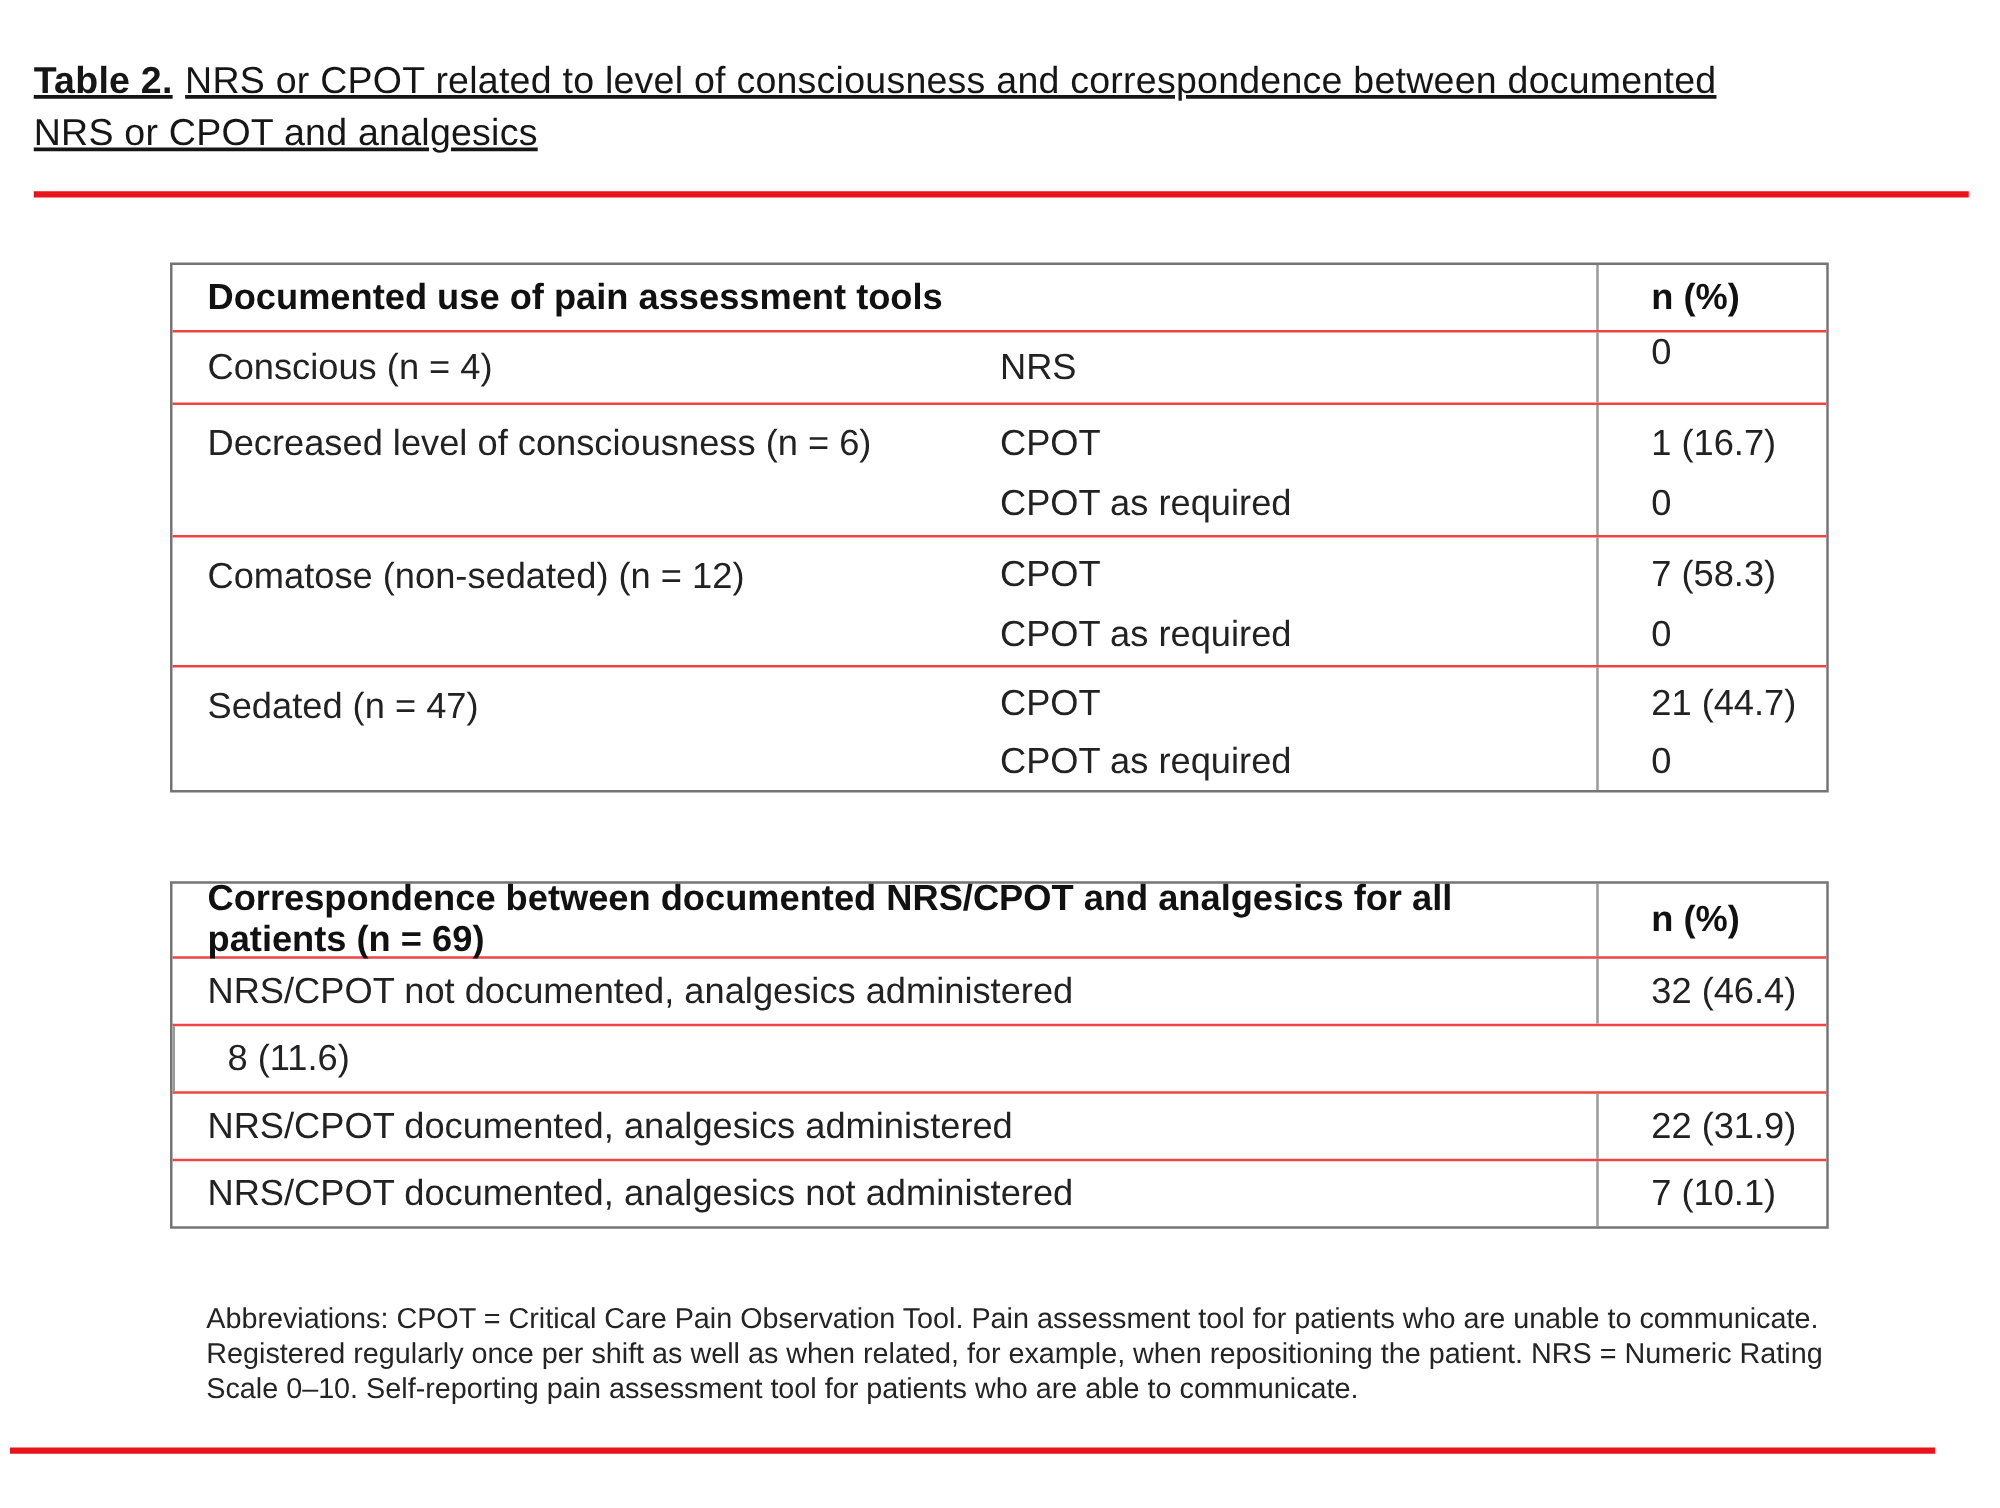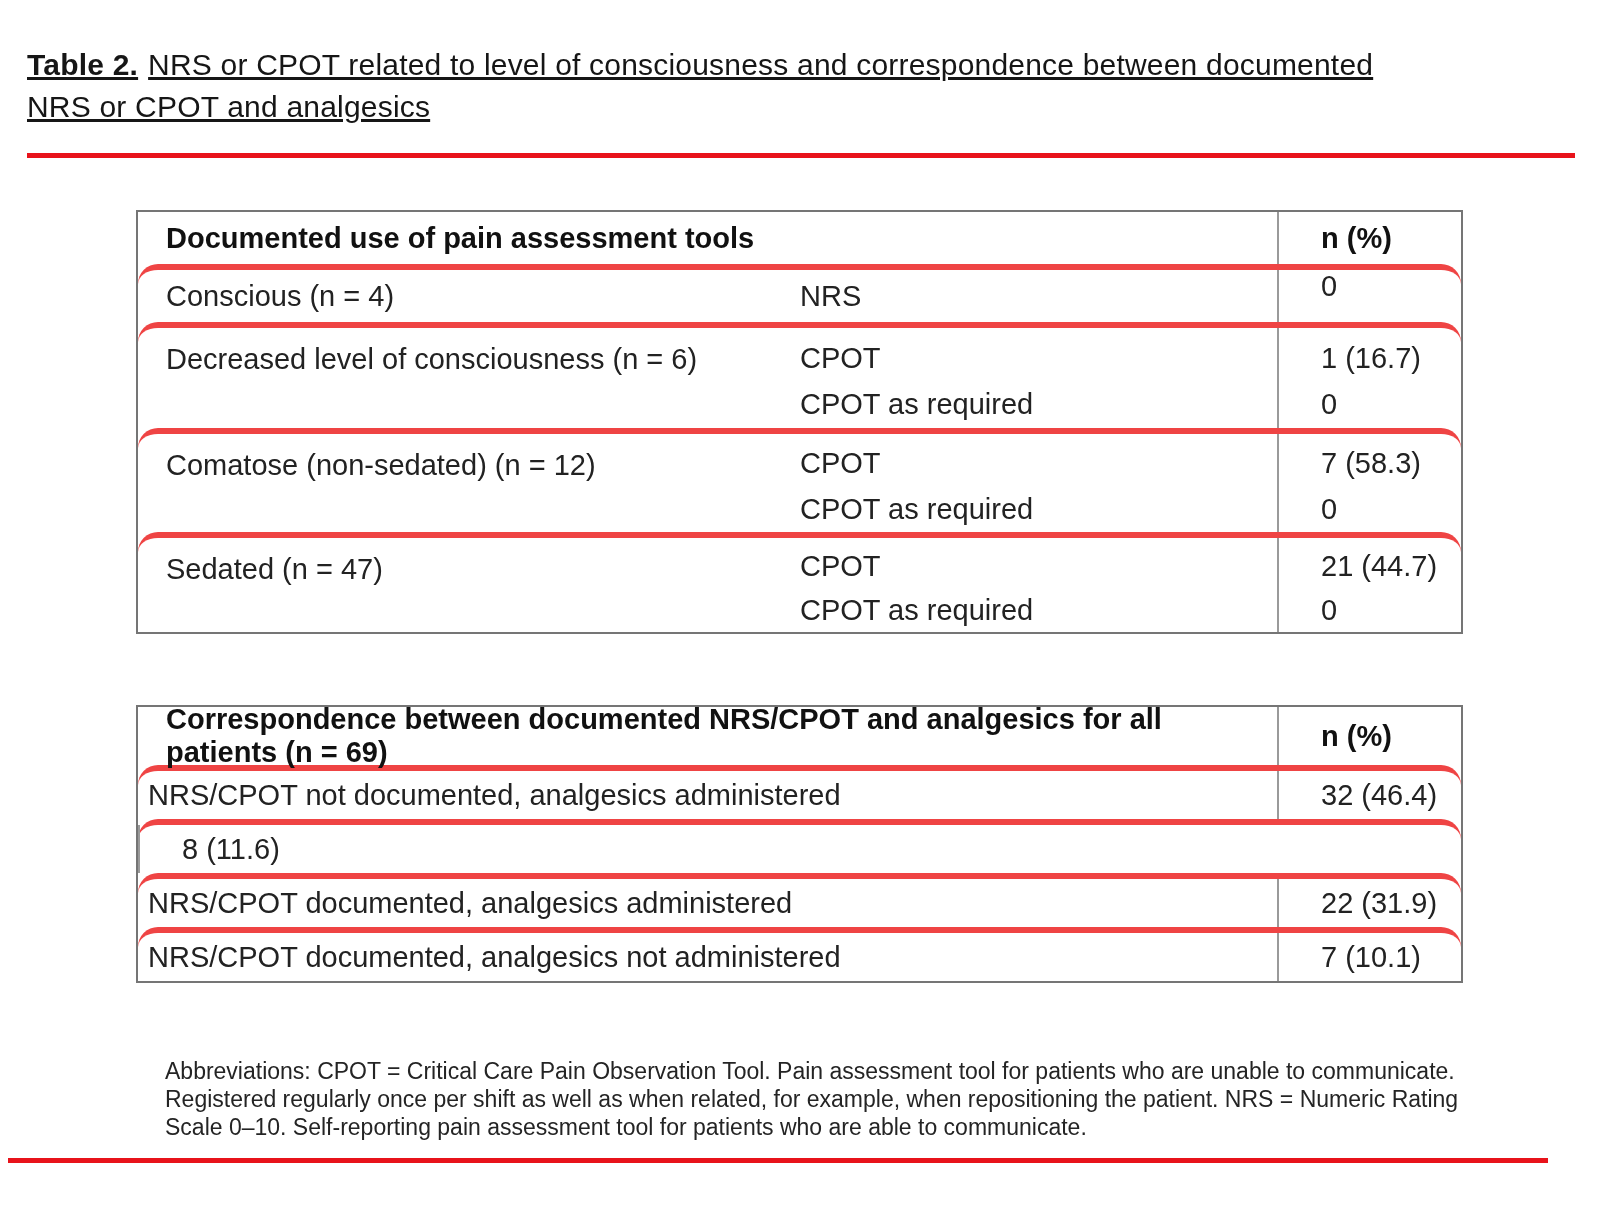--- a/index.html
+++ b/index.html
@@ -42,21 +42,21 @@
     width: 1327px;
     box-sizing: border-box;
     border: 2px solid #757575;
     font-size: 29px;
     color: #222222;
   }
   #table1 { top: 210px; }
   #table2 { top: 705px; }
 
   .trow { display: flex; align-items: stretch; box-sizing: border-box; }
-  .trow + .trow { border-top: 6px solid #ef4444; border-radius: 20px; }
+  .trow + .trow { border-top: 2px solid #ef4444; }
 
   .hrow { height: 52px; }
   #table2 .hrow { height: 58px; }
 
   .hcell-main {
     flex: 1;
     display: flex;
     align-items: center;
     padding-left: 28px;
     font-weight: 700;
@@ -102,33 +102,32 @@
   #row-t1-2 { height: 106px; }
   #row-t1-3 { height: 104px; }
   #row-t1-4 { height: 100px; }
 
   
   .lrow { height: 54px; }
   .lcell {
     flex: 1;
     display: flex;
     align-items: center;
-    padding-left: 10px;
+    padding-left: 28px;
   }
 
   
   .footnote {
     position: absolute;
     left: 165px;
     top: 1040px;
     width: 1330px;
     font-size: 23px;
     line-height: 28px;
     color: #242424;
-    margin-top: 17px;
   }
 </style>
 </head>
 <body>
 
 <div id="page">
 
   <div class="caption">
     <div>
       <span class="cap-label">Table 2.</span><span>NRS or CPOT related to level of consciousness and correspondence between documented</span>

